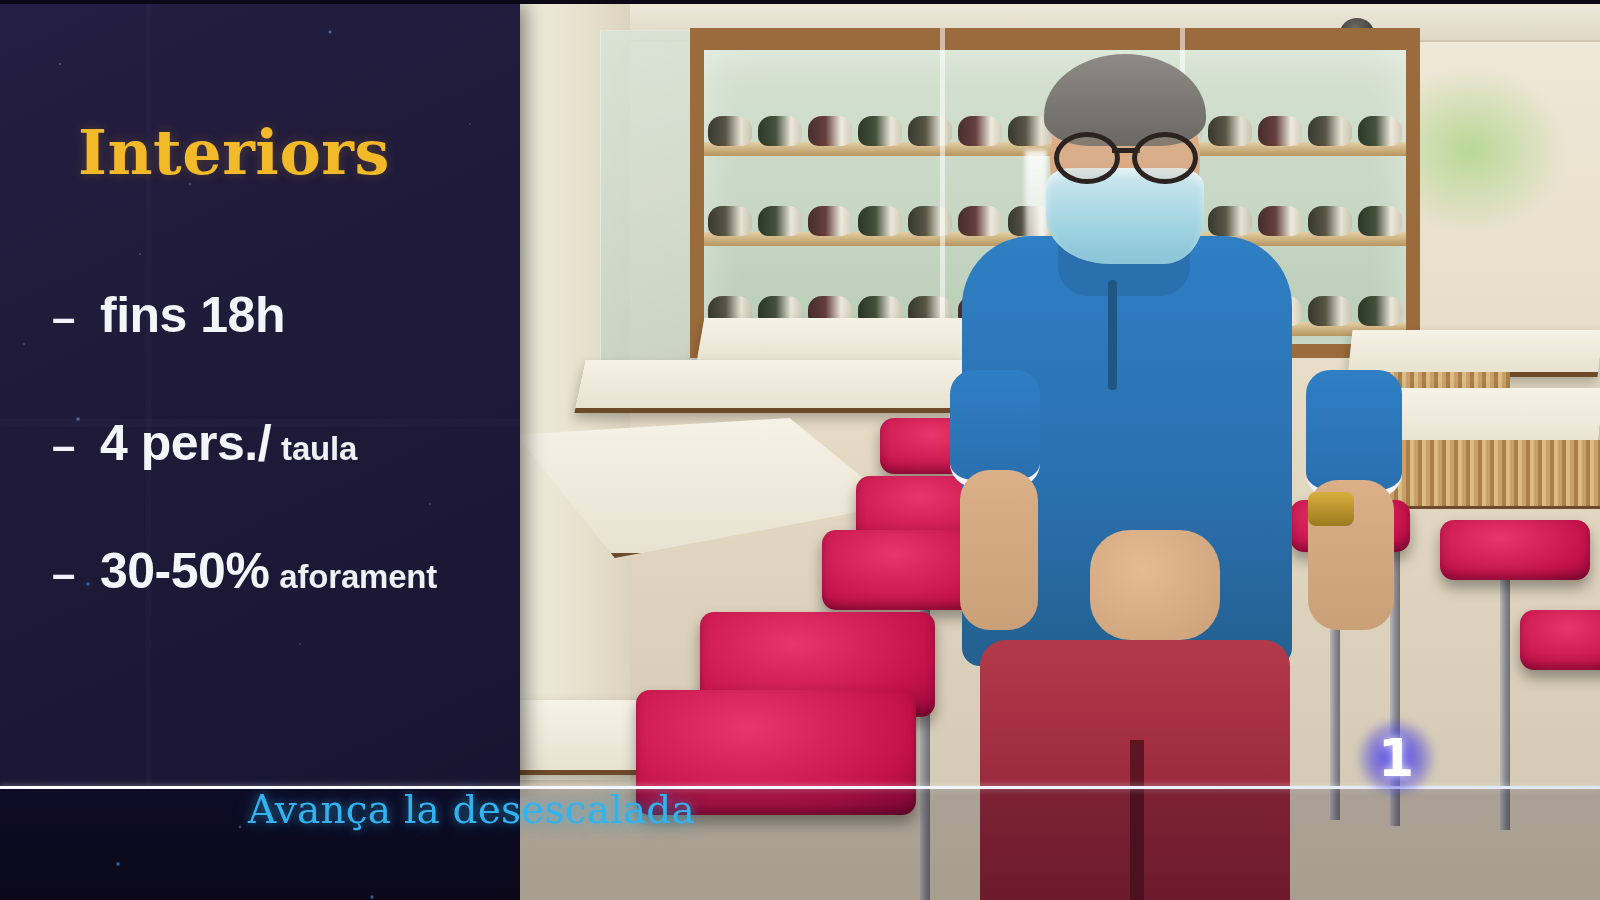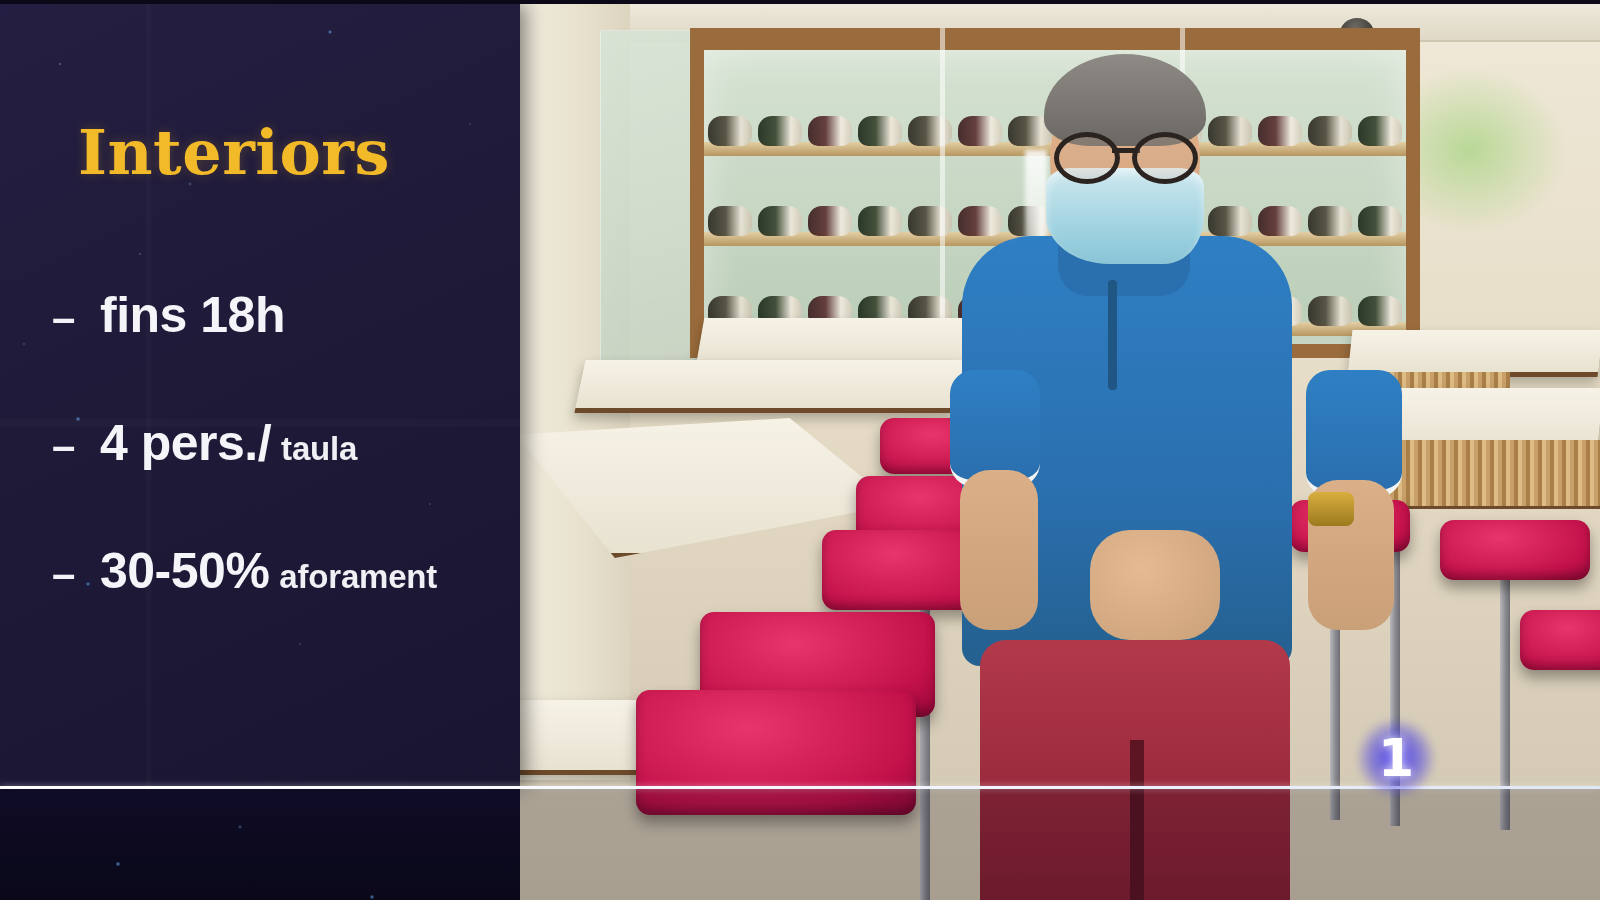--- a/index.html
+++ b/index.html
@@ -448,20 +448,21 @@
         <span class="b-main">30-50%</span>
         <span class="b-sub">aforament</span>
       </div>
 
     </div>
   </div>
 
   <div class="hline"></div>
   <div class="lower-bar"></div>
   <div class="lower-bar-right"></div>
+  <div class="caption">Avança la desescalada</div>
 
   <div class="bug">
     <div class="bug-glow"></div>
     <div class="bug-num">1</div>
   </div>
 
   <div class="topstrip"></div>
 </div>
 
 </body></html>

